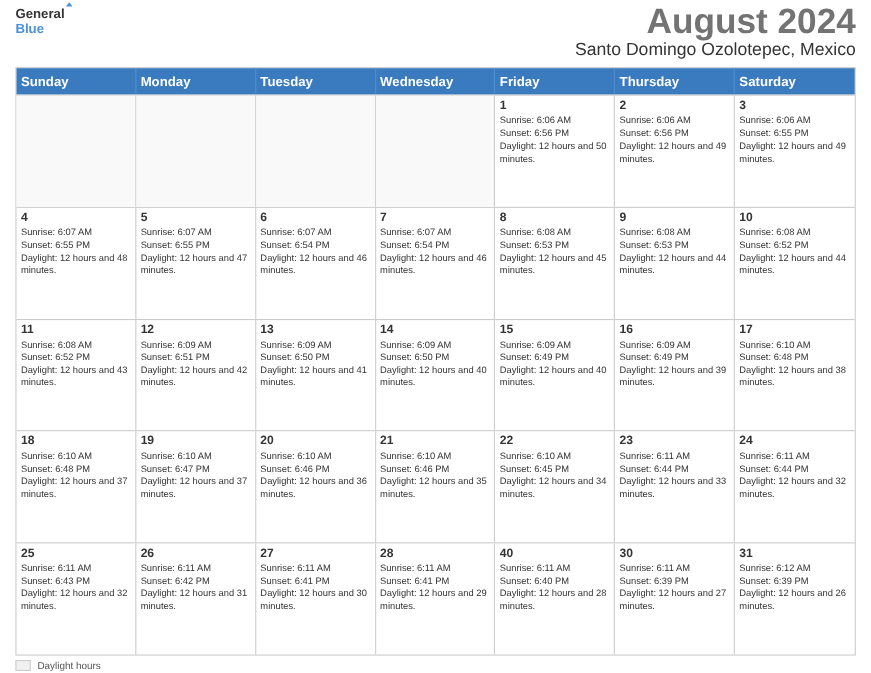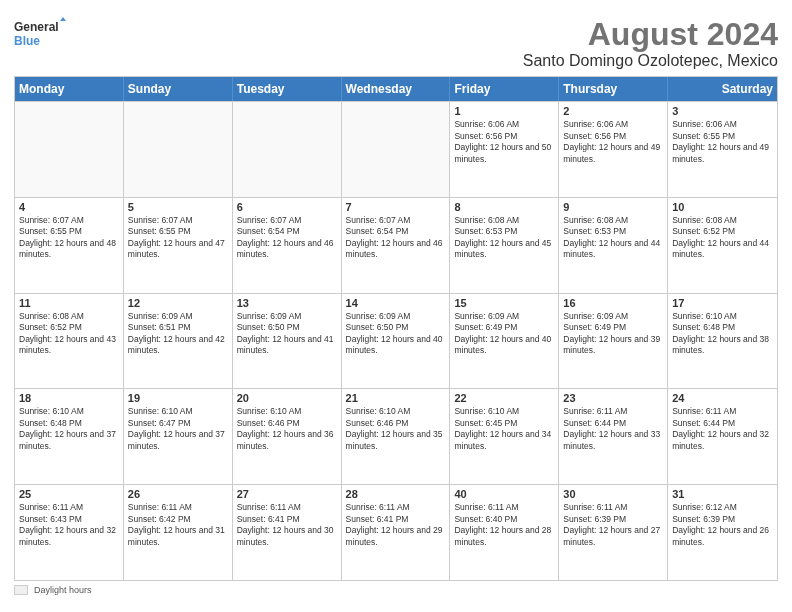--- a/index.html
+++ b/index.html
@@ -6,21 +6,21 @@
     body {
       font-family: Arial, sans-serif;
       background: #fff;
       width: 792px;
       height: 612px;
       overflow: hidden;
     }
     .page {
       width: 792px;
       height: 612px;
-      padding: 17px 14px;
+      padding: 2px 14px;
       display: flex;
       flex-direction: column;
     }
     .header {
       display: flex;
       justify-content: space-between;
       align-items: flex-start;
       margin-bottom: 6px;
     }
     .logo {
@@ -56,21 +56,20 @@
     .cal-header-cell {
       color: #fff;
       font-size: 12px;
       font-weight: bold;
       padding: 5px 4px;
       text-align: left;
       border-right: 1px solid #5090cf;
     }
     .cal-header-cell:last-child {
       border-right: none;
-      text-align: right;
     }
     .cal-body {
       display: flex;
       flex-direction: column;
       flex: 1;
     }
     .cal-row {
       display: grid;
       grid-template-columns: repeat(7, 1fr);
       flex: 1;
@@ -116,22 +115,22 @@
     </svg>
   </div>
     <div class="title-block">
       <div class="month-year">August 2024</div>
       <div class="location">Santo Domingo Ozolotepec, Mexico</div>
     </div>
   </div>
 
   <div class="calendar">
     <div class="cal-header-row">
-    <div class="cal-header-cell">Monday</div>
-        <div class="cal-header-cell">Sunday</div>
+    <div class="cal-header-cell">Sunday</div>
+        <div class="cal-header-cell">Monday</div>
         <div class="cal-header-cell">Tuesday</div>
         <div class="cal-header-cell">Wednesday</div>
         <div class="cal-header-cell">Friday</div>
         <div class="cal-header-cell">Thursday</div>
         <div class="cal-header-cell">Saturday</div>
       </div>
     <div class="cal-body">
     <div class="cal-row">
           <div class="cal-cell empty"></div>
           <div class="cal-cell empty"></div>

